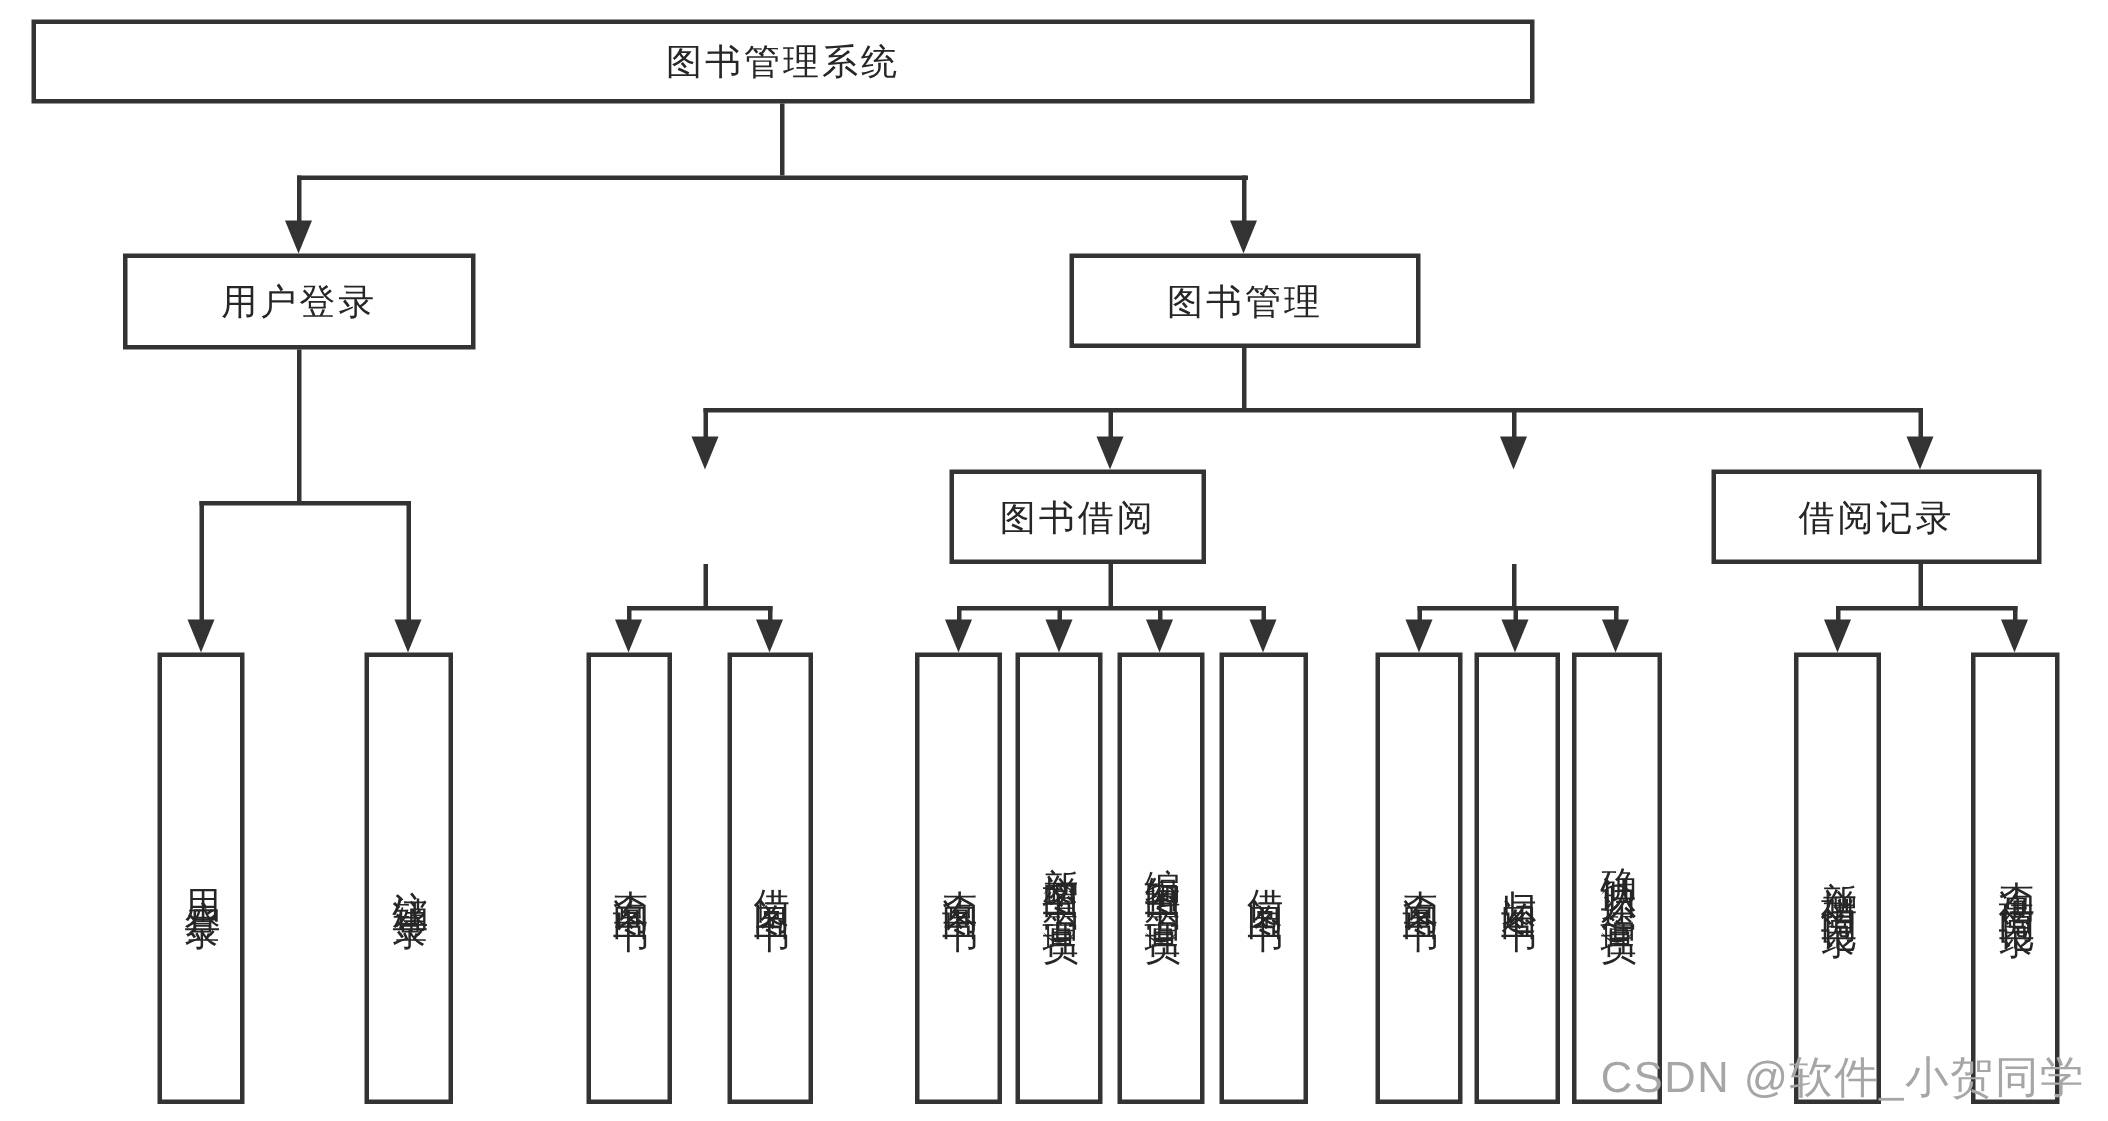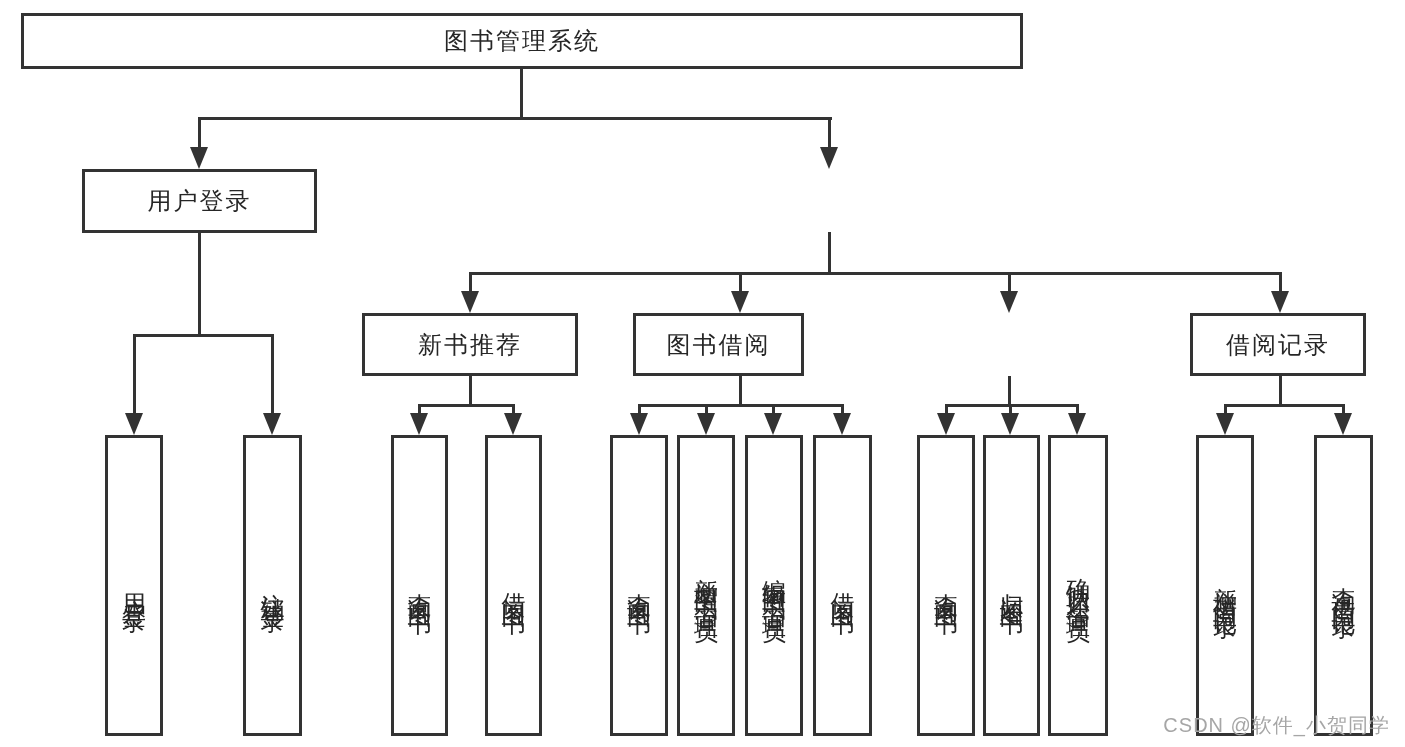--- a/index.html
+++ b/index.html
@@ -23,44 +23,44 @@
     writing-mode:vertical-rl;text-orientation:mixed;
     font-size:24px;letter-spacing:6px;line-height:1;white-space:nowrap;
   }
   .line{position:absolute;background:var(--line);}
   .arr{
     position:absolute;width:0;height:0;
     border-left:9px solid transparent;border-right:9px solid transparent;
     border-top:22px solid var(--line);
   }
   .watermark{
-    position:absolute;right:15px;bottom:8px;font-size:20px;
+    position:absolute;right:15px;bottom:8px;font-size:29px;
     color:var(--wm);letter-spacing:1px;white-space:nowrap;
   }
 </style>
 </head>
 <body>
 
 <div class="canvas">
 
   <div class="box h" style="left:21px;top:13px;width:1002px;height:56px">
     <span>图书管理系统</span>
   </div>
 
   <div class="box h" style="left:82px;top:169px;width:235px;height:64px">
     <span>用户登录</span>
   </div>
+  <div class="box h" style="left:713px;top:169px;width:234px;height:63px">
+    <span>图书管理</span>
+  </div>
 
-  <div class="box h" style="left:362px;top:313px;width:216px;height:63px">
-    <span>新书推荐</span>
-  </div>
   <div class="box h" style="left:633px;top:313px;width:171px;height:63px">
     <span>图书借阅</span>
   </div>
-  <div class="box h" style="left:1190px;top:313px;width:176px;height:63px">
+  <div class="box h" style="left:1141px;top:313px;width:220px;height:63px">
     <span>借阅记录</span>
   </div>
 
   <div class="box v" style="left:105px;top:435px;width:58px;height:301px">
     <span>用户登录</span>
   </div>
   <div class="box v" style="left:243px;top:435px;width:59px;height:301px">
     <span>注销登录</span>
   </div>
 

